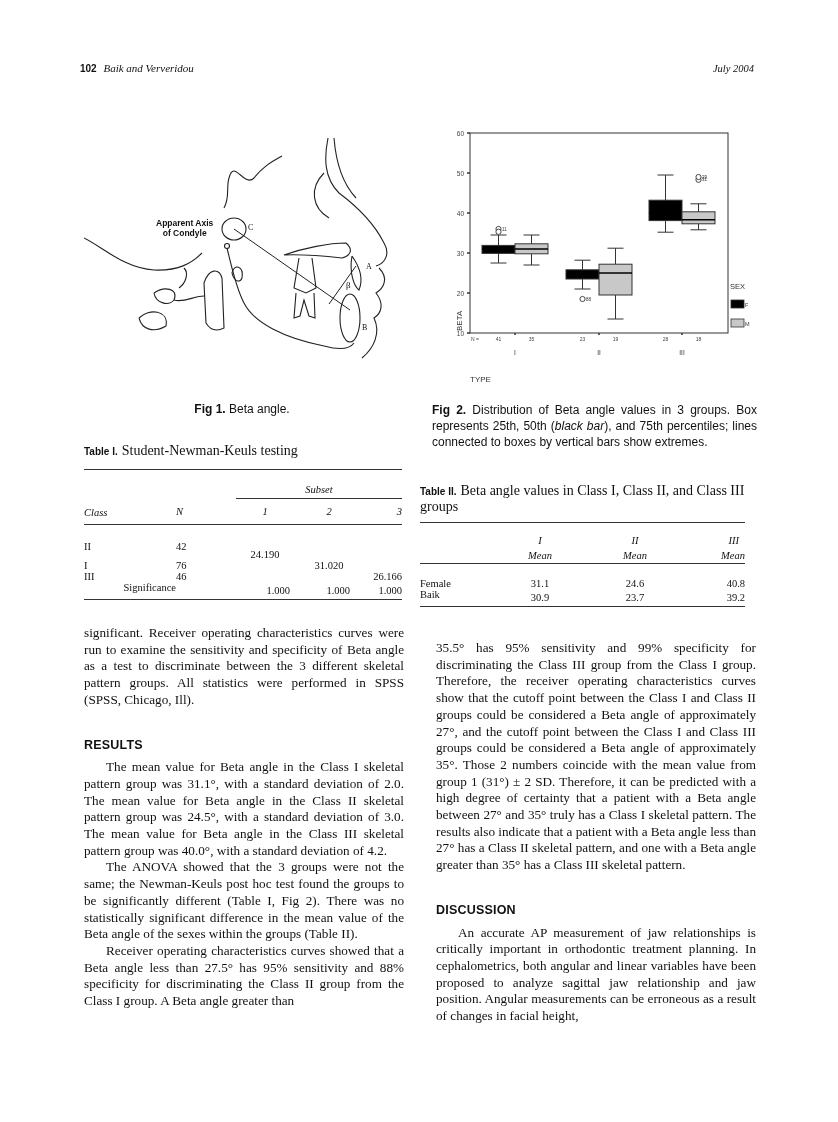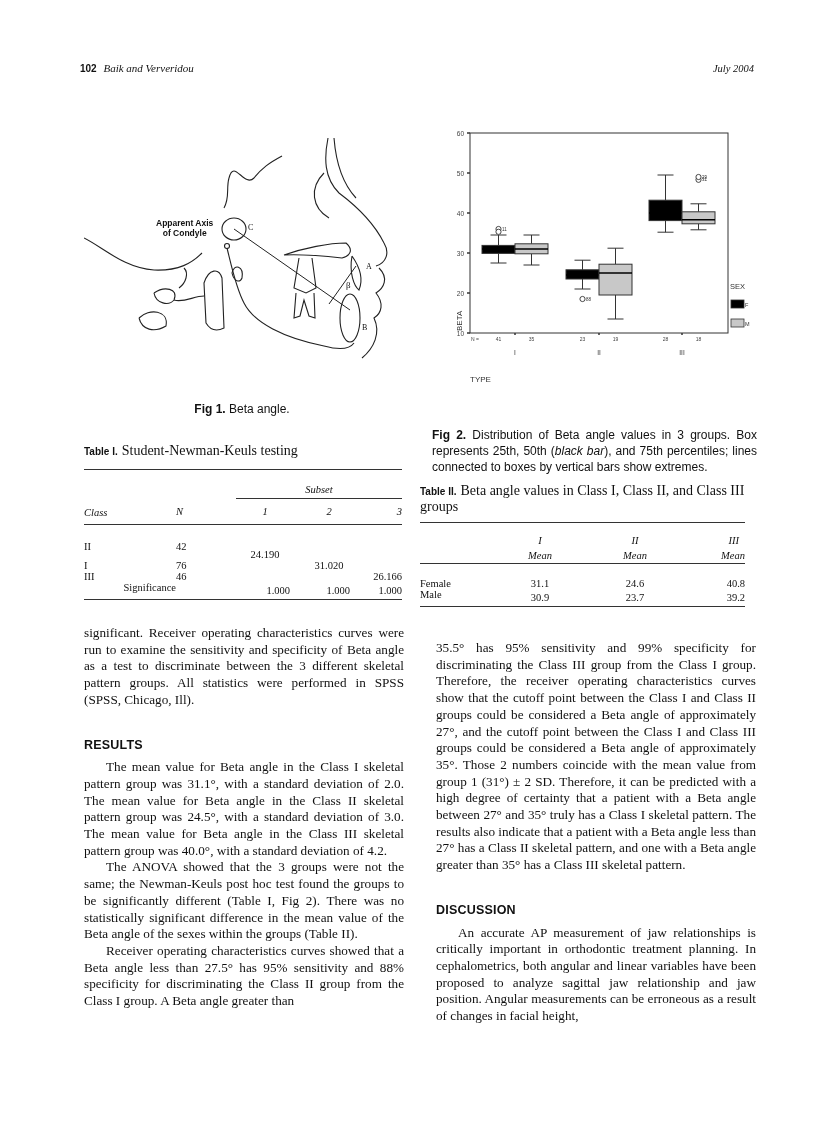--- a/index.html
+++ b/index.html
@@ -12,21 +12,21 @@
   .hdr-left { left: 80px; top: 62px; font-size: 11px; }
   .hdr-left .pg { font-family: "Liberation Sans", sans-serif; font-weight: bold; font-size: 10px; margin-right: 4px; }
   .hdr-left .auth { font-family: "Liberation Serif", serif; font-style: italic; }
   .hdr-right { right: 84px; top: 62px; text-align: right; font-family: "Liberation Serif", serif; font-style: italic; font-size: 10.5px; line-height: 14px; }
 
   
   .fig1 { left: 84px; top: 128px; width: 310px; height: 260px; }
   .fig1-cap { left: 84px; top: 402px; width: 316px; text-align: center; font-size: 12px; }
   .fig1-cap b { font-weight: bold; }
   .fig2 { left: 420px; top: 122px; width: 345px; height: 270px; }
-  .fig2-cap { left: 432px; top: 402px; width: 325px; font-size: 12px; line-height: 16px; text-align: justify; margin-top: 25px; }
+  .fig2-cap { left: 432px; top: 402px; width: 325px; font-size: 12px; line-height: 16px; text-align: justify; }
   .fig2-cap b { font-weight: bold; }
 
   
   .tbl-title { font-size: 14px; line-height: 15px; }
   .tbl-title .tlab { font-family: "Liberation Sans", sans-serif; font-size: 10px; font-weight: bold; margin-right: 4px; }
   table.data { border-collapse: collapse; font-family: "Liberation Serif", serif; font-size: 10.5px; }
   table.data td, table.data th { padding: 0; font-weight: normal; }
   .it { font-style: italic; }
   .rule-thick { border-top: 1.5px solid #333; }
   .rule-thin { border-top: 1px solid #333; }
@@ -270,21 +270,21 @@
         <div>Mean</div>
       </td>
     </tr>
     <tr class="rule-thick">
       <td style="padding-top:14px;">Female</td>
       <td style="padding-top:14px; text-align:center;">31.1</td>
       <td style="padding-top:14px; text-align:center;">24.6</td>
       <td style="padding-top:14px; text-align:right;">40.8</td>
     </tr>
     <tr>
-      <td style="padding-bottom:6px;">Male</td>
+      <td style="padding-bottom:6px;">Baik</td>
       <td style="text-align:center;">30.9</td>
       <td style="text-align:center;">23.7</td>
       <td style="text-align:right;">39.2</td>
     </tr>
     <tr class="rule-thin">
           <td colspan="4"></td>
         </tr>
   </tbody>
     </table>
 </div>

